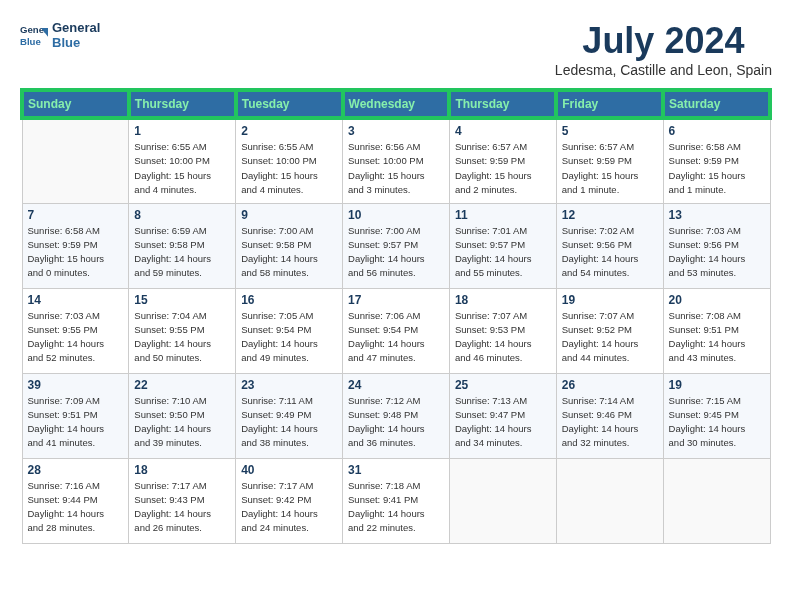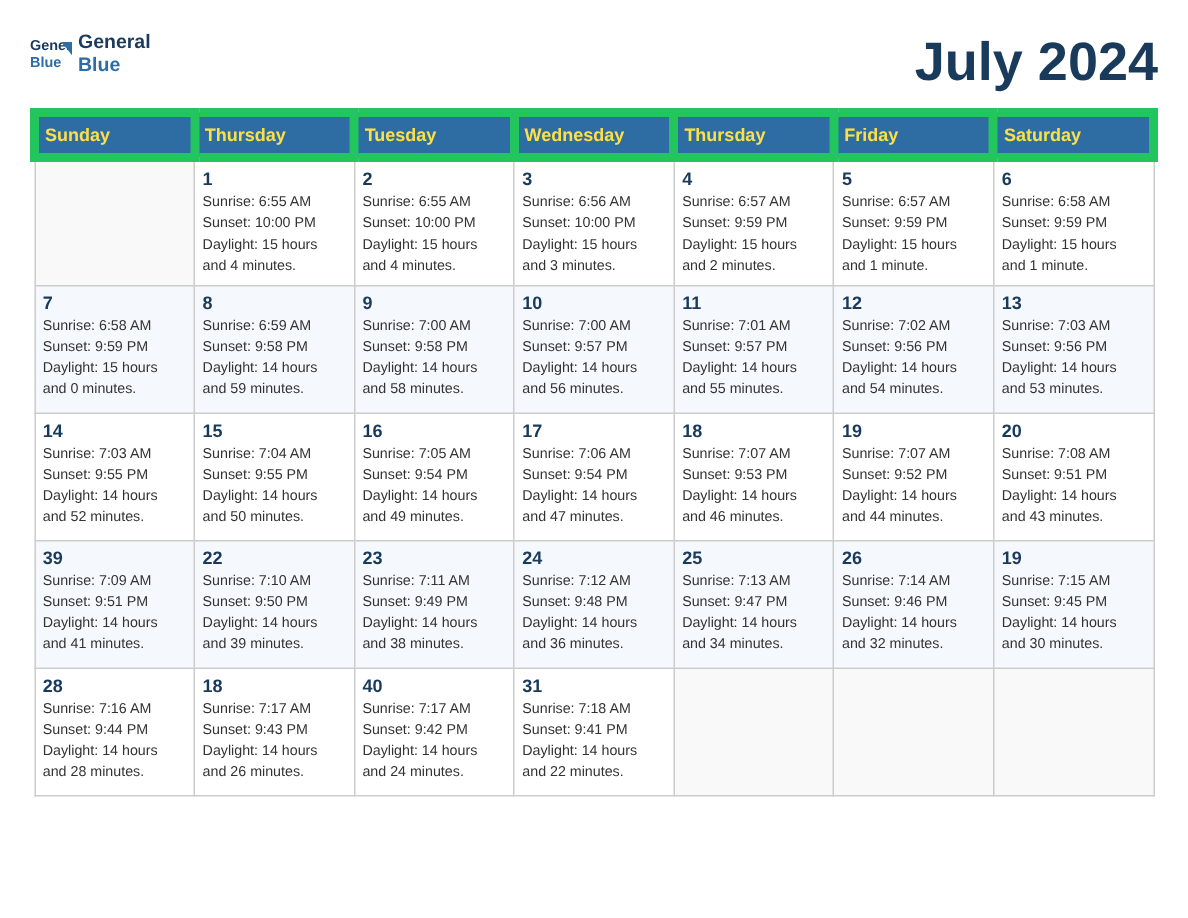--- a/index.html
+++ b/index.html
@@ -35,26 +35,26 @@
       font-size: 14px;
       color: #333;
     }
     table {
       width: 100%;
       border-collapse: collapse;
       table-layout: fixed;
     }
     th {
       background: #2e6da4;
-      color: #fde047;
+      color: #86efac;
       font-size: 12px;
       font-weight: bold;
       padding: 5px 4px;
       text-align: left;
-      border: 6px solid #22c55e;
+      border: 4px solid #22c55e;
       margin-top: 34px;
     }
     td {
       vertical-align: top;
       border: 1px solid #ccc;
       padding: 4px 5px;
       font-size: 10px;
       color: #333;
       height: 85px;
       background: #fff;
@@ -84,20 +84,21 @@
       <text x="0" y="27" font-size="11" font-weight="bold" fill="#2e6da4" font-family="Arial">Blue</text>
       <polygon points="24,8 32,8 32,18" fill="#2e6da4"></polygon>
     </svg>
     <div>
       <div style="font-size:13px; font-weight:bold; color:#1a3a5c;">General</div>
       <div style="font-size:13px; font-weight:bold; color:#2e6da4;">Blue</div>
     </div>
   </div>
   <div class="title-block">
     <div class="month-title">July 2024</div>
+    <div class="location">Ledesma, Castille and Leon, Spain</div>
   </div>
 </div>
 
 <table>
   <thead>
     <tr>
     <th>Sunday</th>
         <th>Thursday</th>
         <th>Tuesday</th>
         <th>Wednesday</th>

